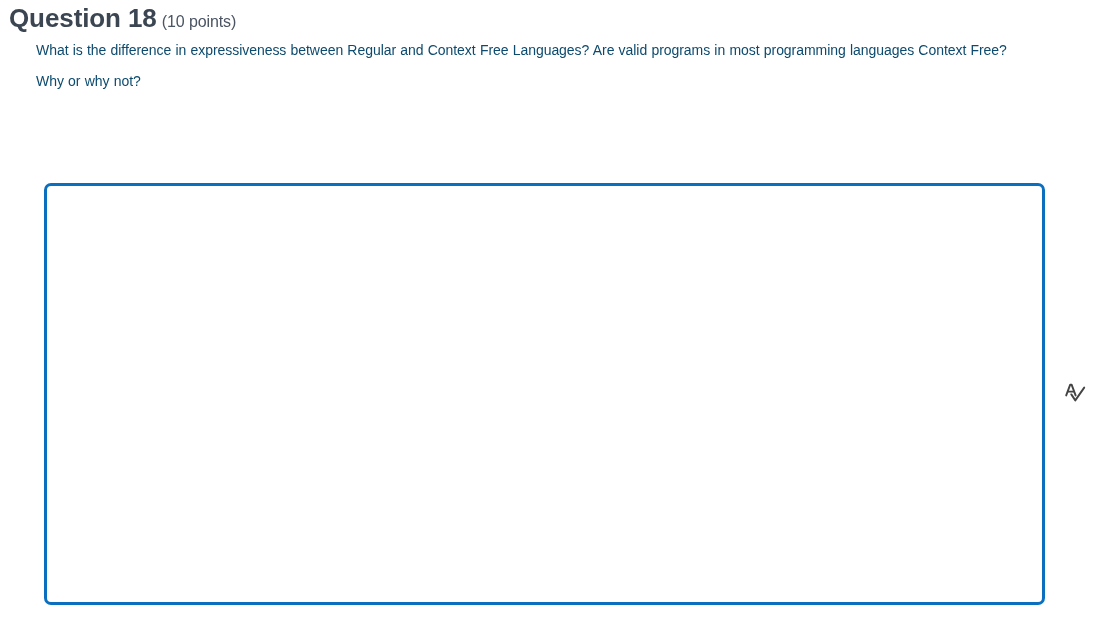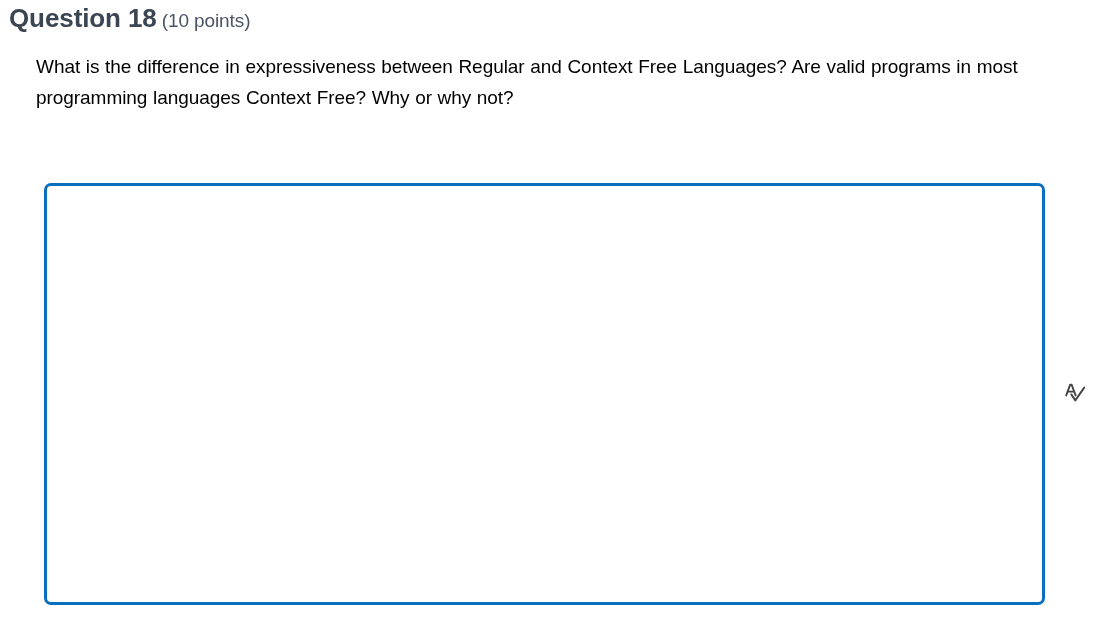--- a/index.html
+++ b/index.html
@@ -29,37 +29,37 @@
     white-space: nowrap;
     line-height: 28px;
   }
   .question-title {
     font-size: 26px;
     font-weight: bold;
     color: #3b4652;
     letter-spacing: -0.1px;
   }
   .question-points {
-    font-size: 19px;
+    font-size: 16px;
     font-weight: normal;
     color: #4a5463;
     margin-left: 5px;
     letter-spacing: -0.1px;
     margin-top: 27px;
   }
 
   
   .question-body {
     position: absolute;
     left: 36px;
-    top: 51px;
+    top: 35px;
     width: 990px;
-    font-size: 19px;
+    font-size: 14px;
     line-height: 31.3px;
-    color: #000000;
+    color: #0c4a6e;
     letter-spacing: -0.05px;
     word-spacing: 0.4px;
   }
 
   
   .answer-area {
     position: absolute;
     left: 44px;
     top: 183px;
     width: 1001px;

